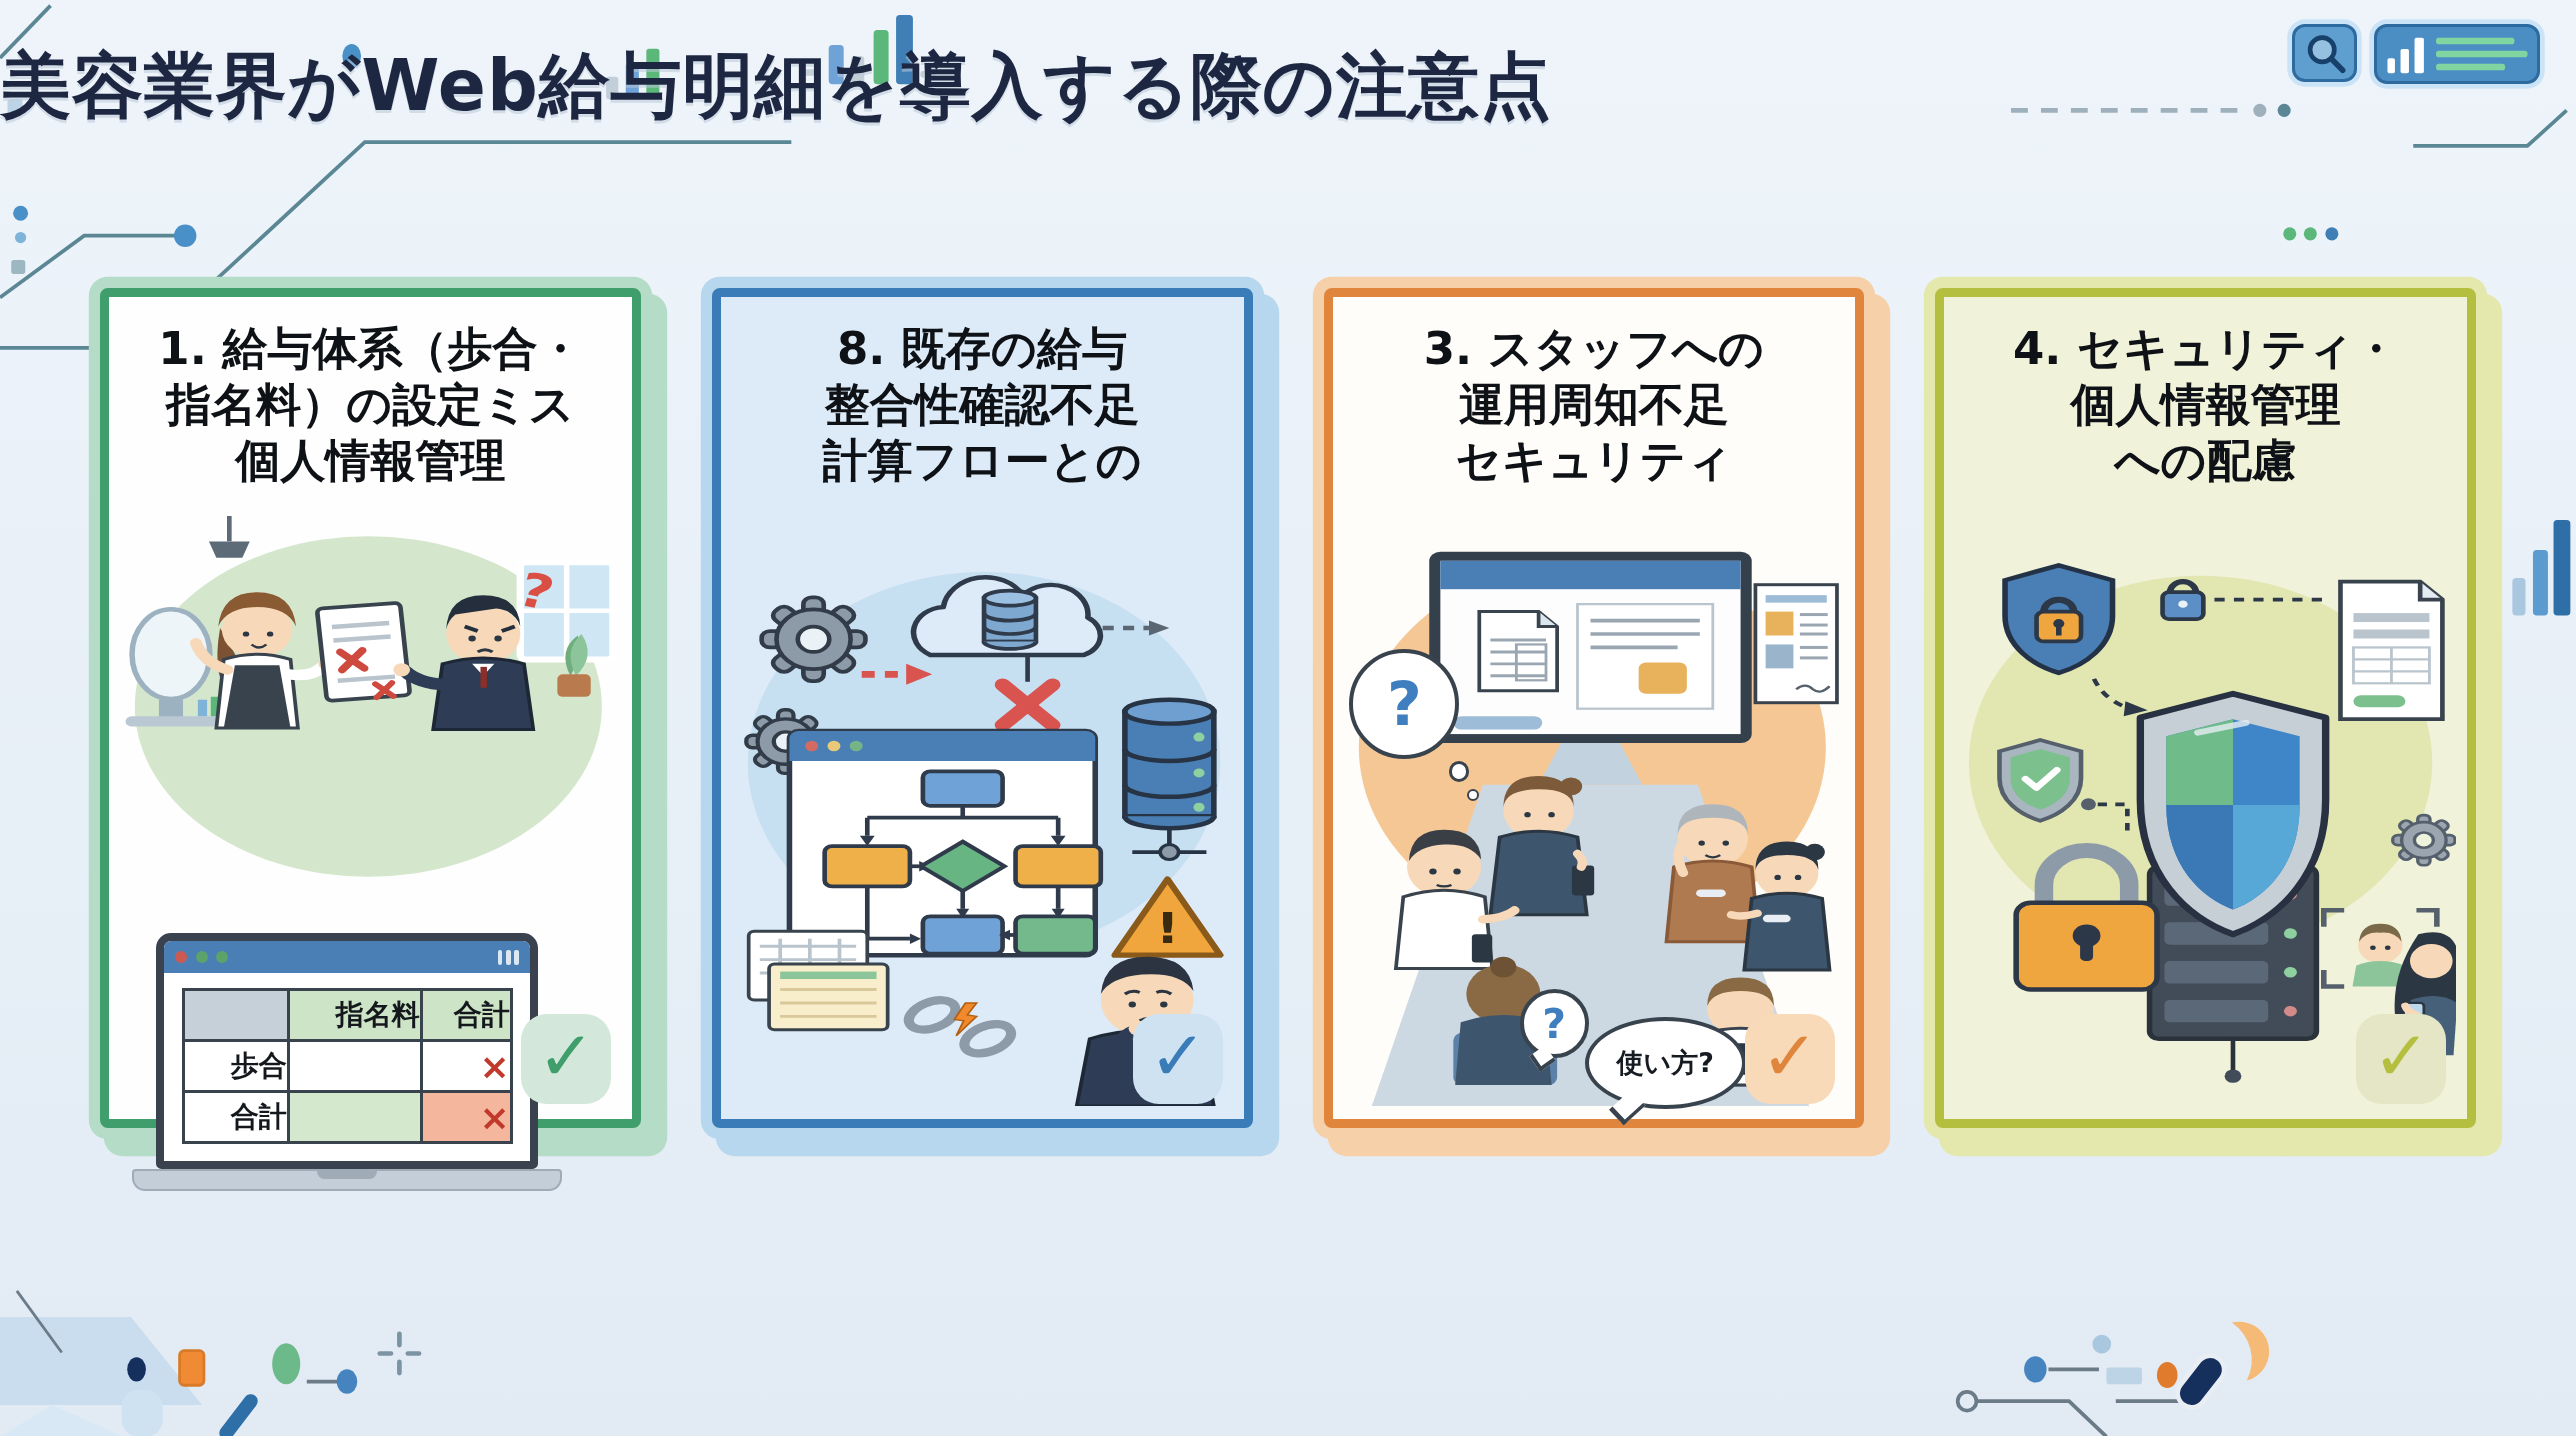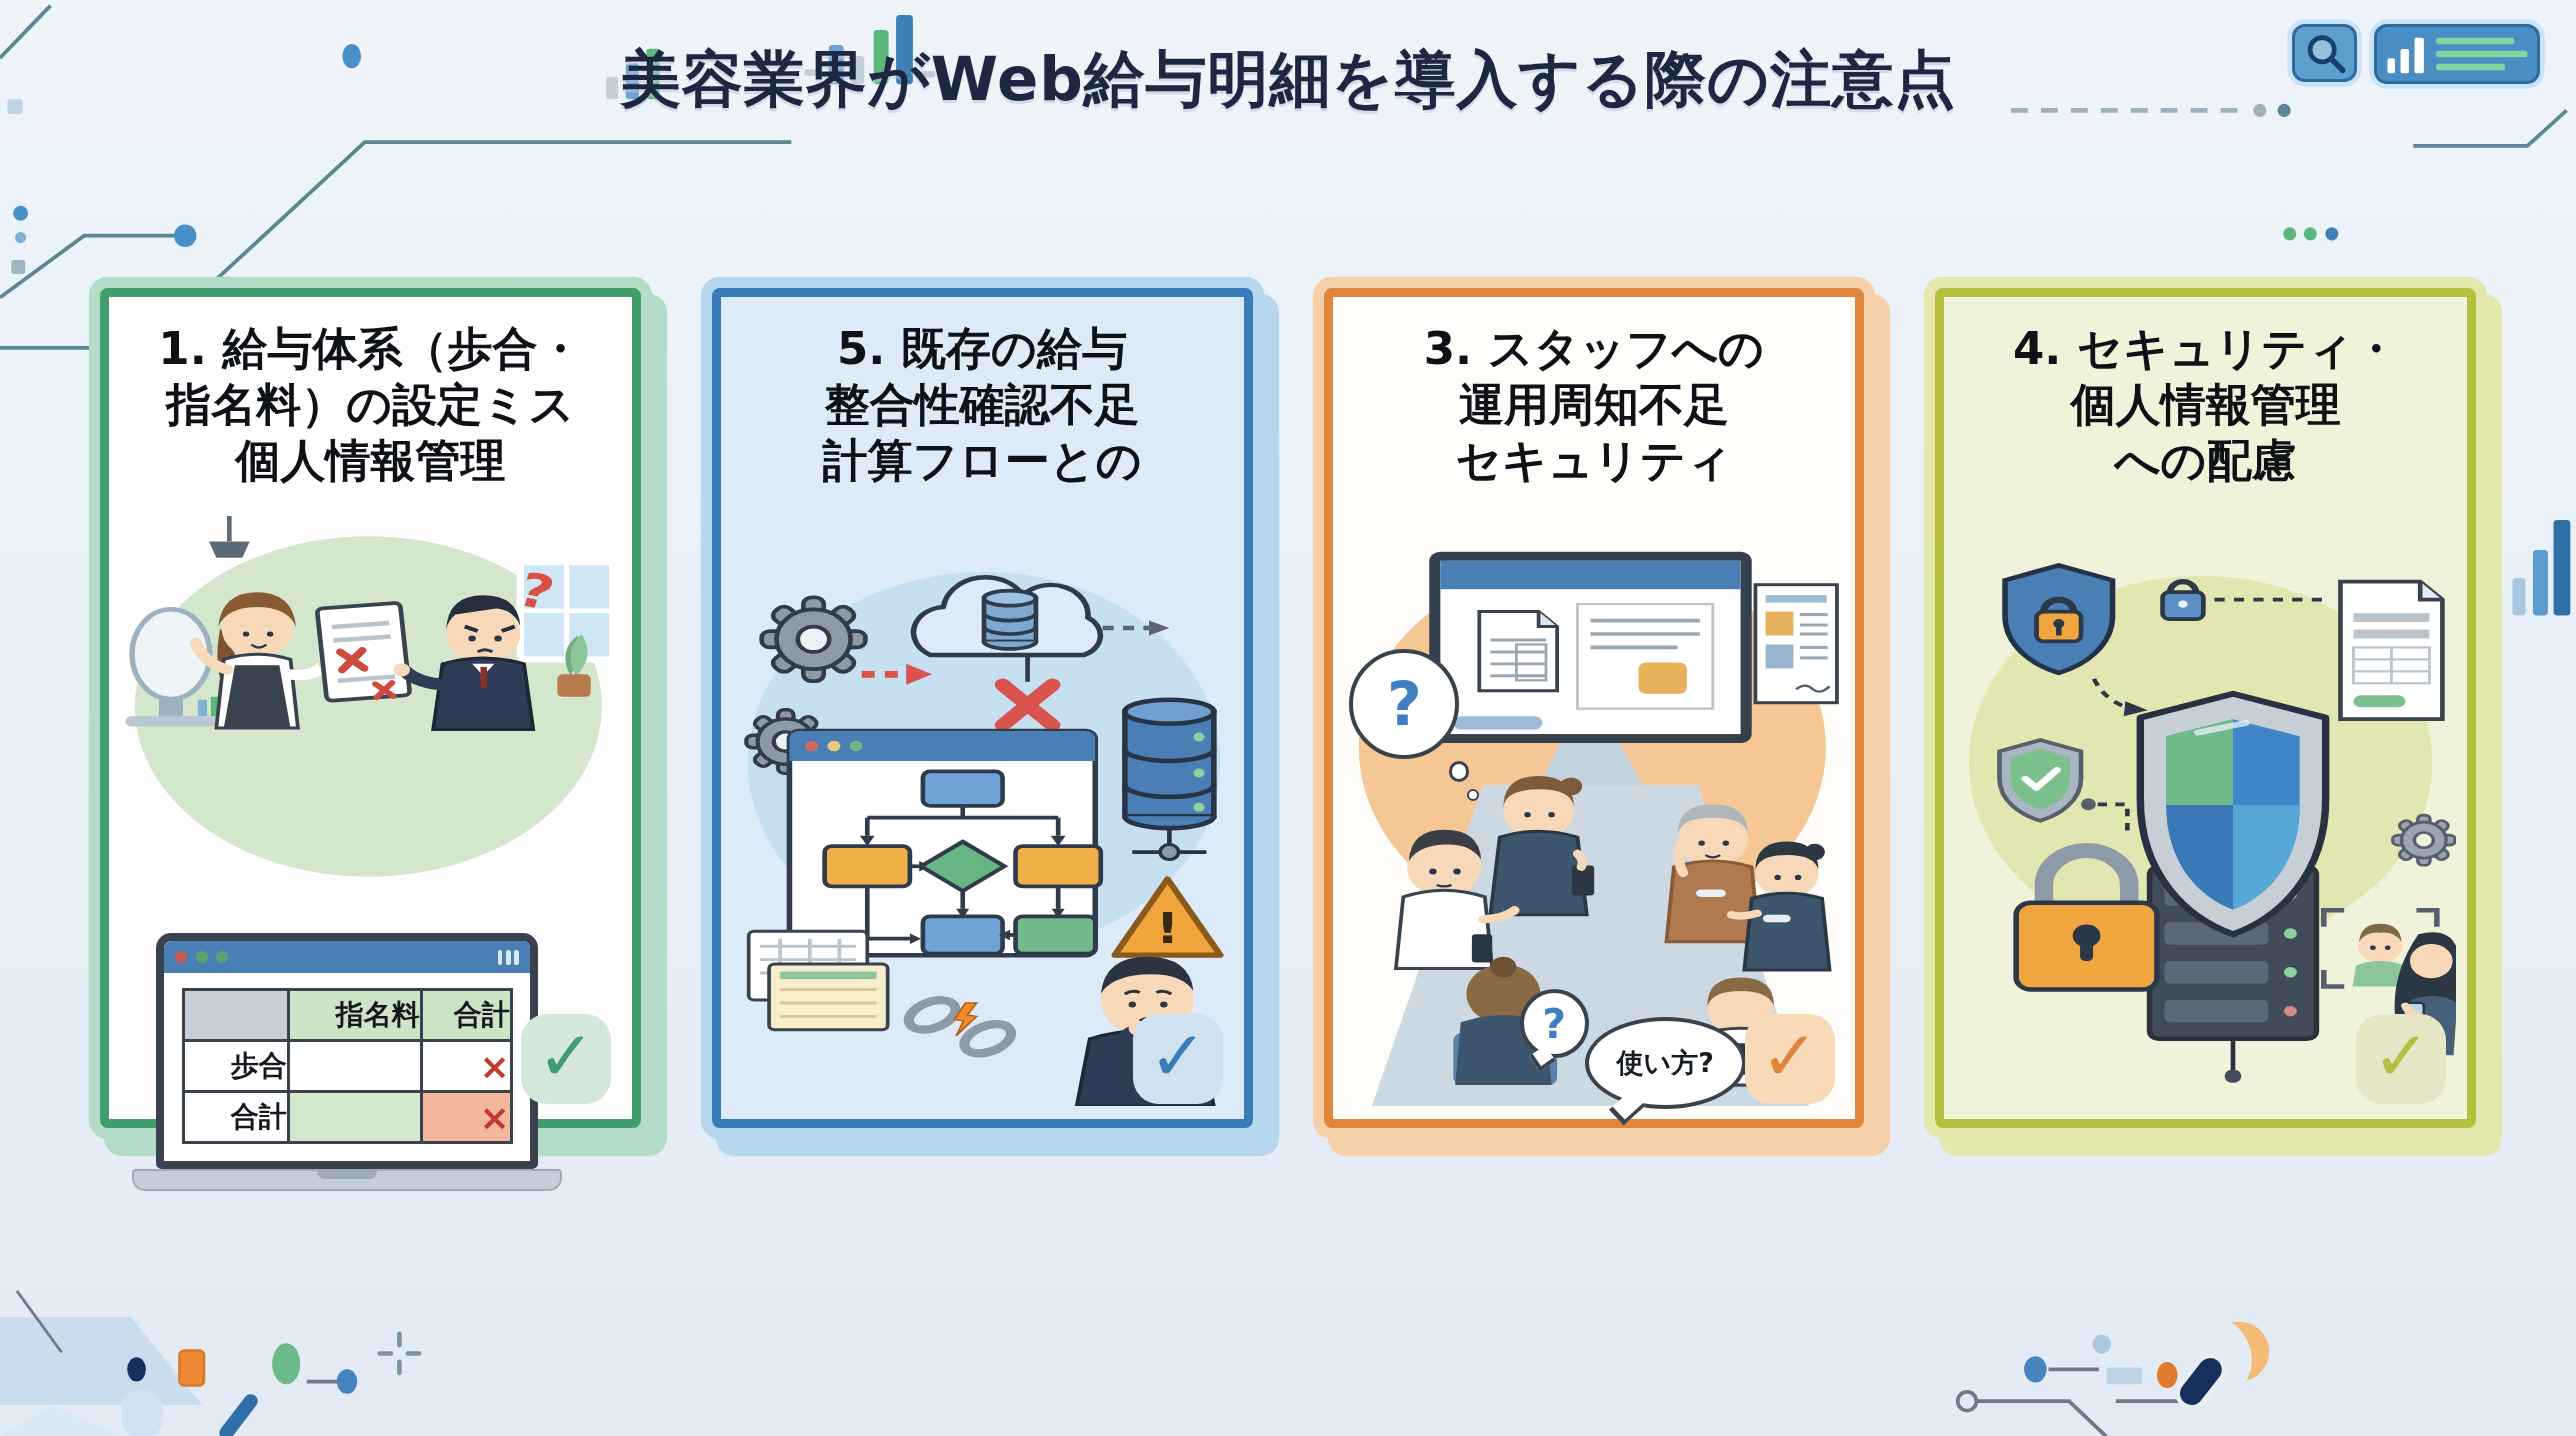--- a/index.html
+++ b/index.html
@@ -6,22 +6,22 @@
   html,body{margin:0;padding:0}
   body{
     width:2576px;height:1437px;overflow:hidden;
     font-family:"DejaVu Sans","Liberation Sans",sans-serif;
     background:#e9f1f8;
   }
   .canvas{position:relative;width:2576px;height:1437px;
     background:linear-gradient(180deg,#eef4fa 0%,#e7eff7 55%,#e2ebf4 100%)}
   .decor{position:absolute;inset:0;z-index:0;pointer-events:none}
 
-  .title{position:absolute;top:39px;left:0;width:100%;text-align:center;margin:0;
-    font-size:61px;font-weight:800;color:#1d2742;letter-spacing:0.9px;z-index:2;
+  .title{position:absolute;top:39px;left:0;width:100%;text-align:left;margin:0;
+    font-size:71px;font-weight:800;color:#1d2742;letter-spacing:0.9px;z-index:2;
     text-shadow:0 2.8px 0 rgba(185,200,216,.55)}
 
   .topbar{position:absolute;top:24px;right:36px;display:flex;gap:17px;z-index:3}
   .btn{border:3.7px solid #2d6aa0;border-radius:13px;background:#5f9fd0;
     box-shadow:0 0 0 4.7px rgba(185,218,244,.65);display:flex;align-items:center;
     justify-content:center;padding:0;cursor:pointer}
   .btn-search{width:65px;height:58px}
   .btn-stats{width:166px;height:60px;background:#4b8ec4}
 
   .cards{position:absolute;left:100px;top:288px;width:2376px;z-index:2;
@@ -286,21 +286,21 @@
           <div class="lbase"></div>
         </div>
       </div>
       <div class="check">
         <span>✓</span>
       </div>
     </section>
 
     <section class="card c2">
       <h2>
-        <span>5. 既存の給与</span>
+        <span>8. 既存の給与</span>
         <span>整合性確認不足</span>
         <span>計算フローとの</span>
       </h2>
       <div class="illus">
         <svg viewBox="0 0 540 790" preserveAspectRatio="none">
           <circle cx="272" cy="330" r="255" fill="#c6dff1"></circle>
           <g transform="translate(88,165)">
             <g fill="#8d9aa8" stroke="#323c49" stroke-width="5">
               <rect x="-56" y="-11" width="112" height="22" rx="9"></rect>
               <rect x="-56" y="-11" width="112" height="22" rx="9" transform="rotate(45)"></rect>

